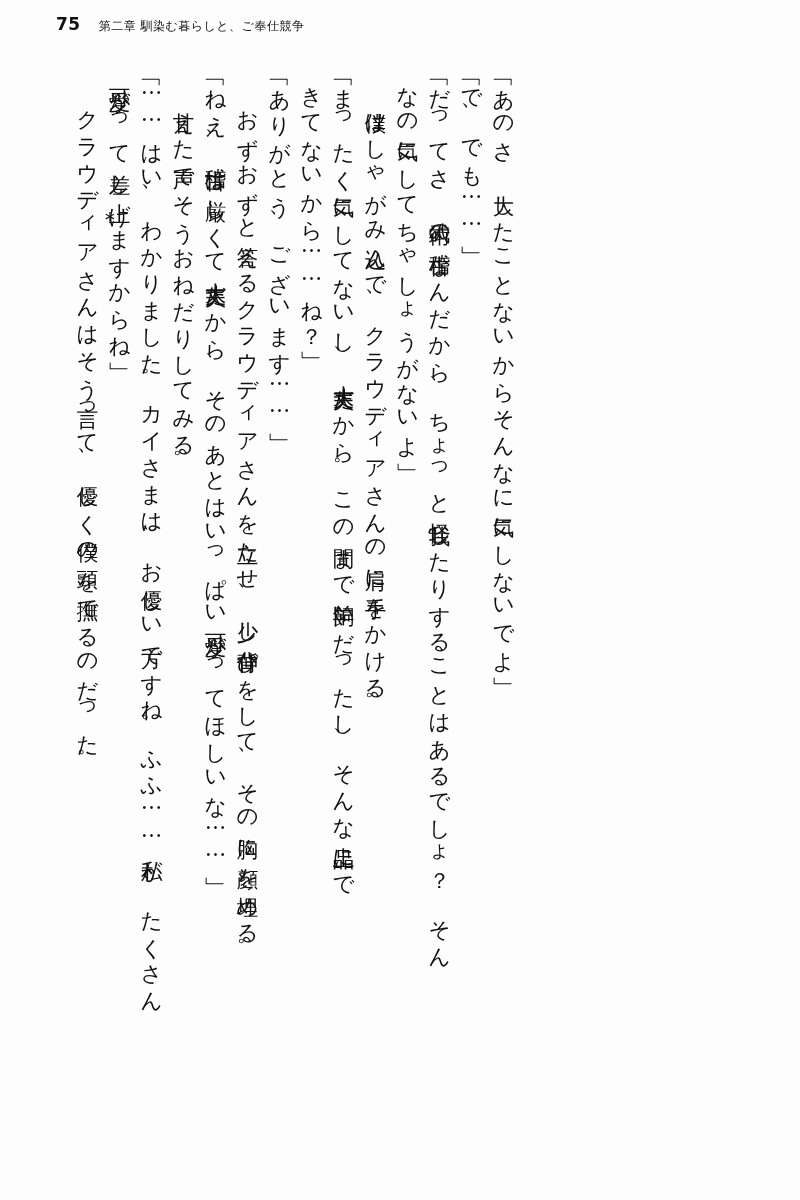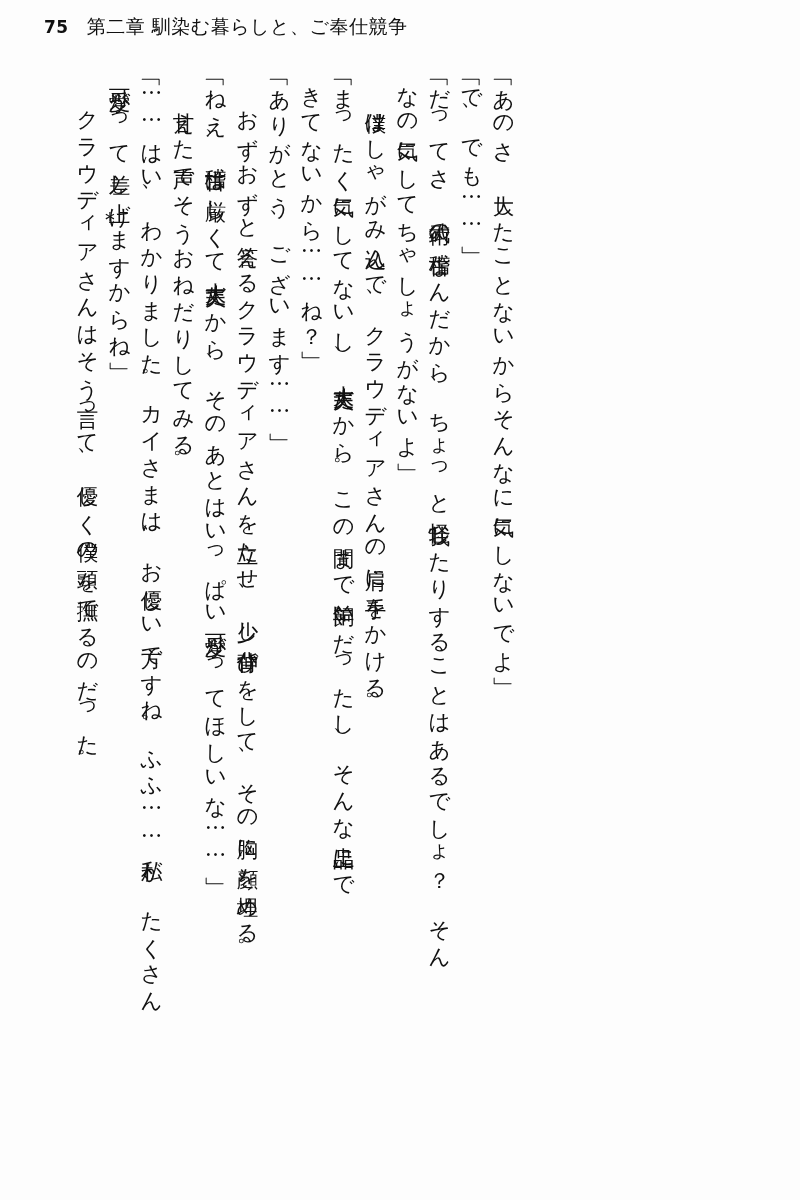--- a/index.html
+++ b/index.html
@@ -22,35 +22,35 @@
     top: 0;
     width: 800px;
     height: 1200px;
     background: #fdfdfd;
   }
 
   
   .header {
     position: absolute;
     top: 14px;
-    left: 44px;
+    left: 56px;
     display: flex;
     align-items: baseline;
     gap: 18px;
     white-space: nowrap;
   }
   .header .page-no {
     font-family: "DejaVu Sans", "Liberation Sans", sans-serif;
     font-weight: bold;
     font-size: 17px;
     letter-spacing: 0.5px;
   }
   .header .chapter {
     font-family: "DejaVu Sans", "Liberation Sans", sans-serif;
-    font-size: 19px;
+    font-size: 12px;
     letter-spacing: 0.5px;
     text-align: right;
   }
 
   
   .body-area {
     position: absolute;
     top: 72px;
     right: 44px;
     height: 1090px;

